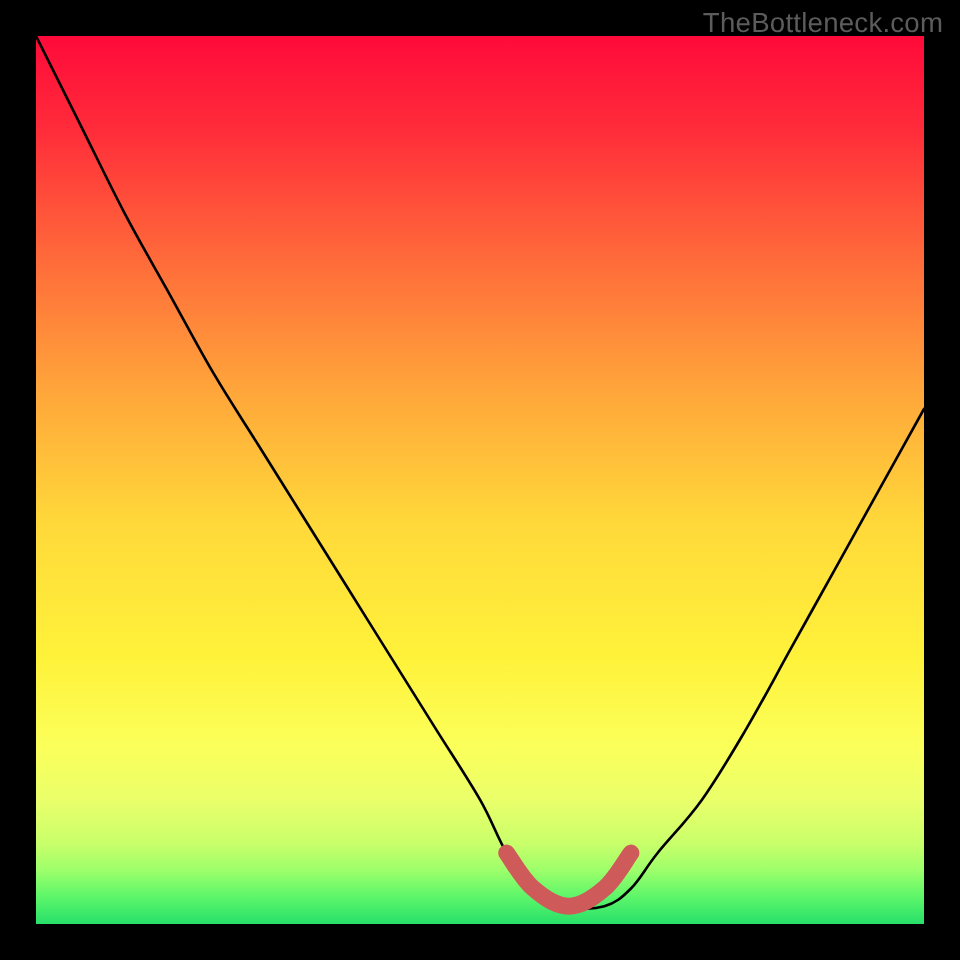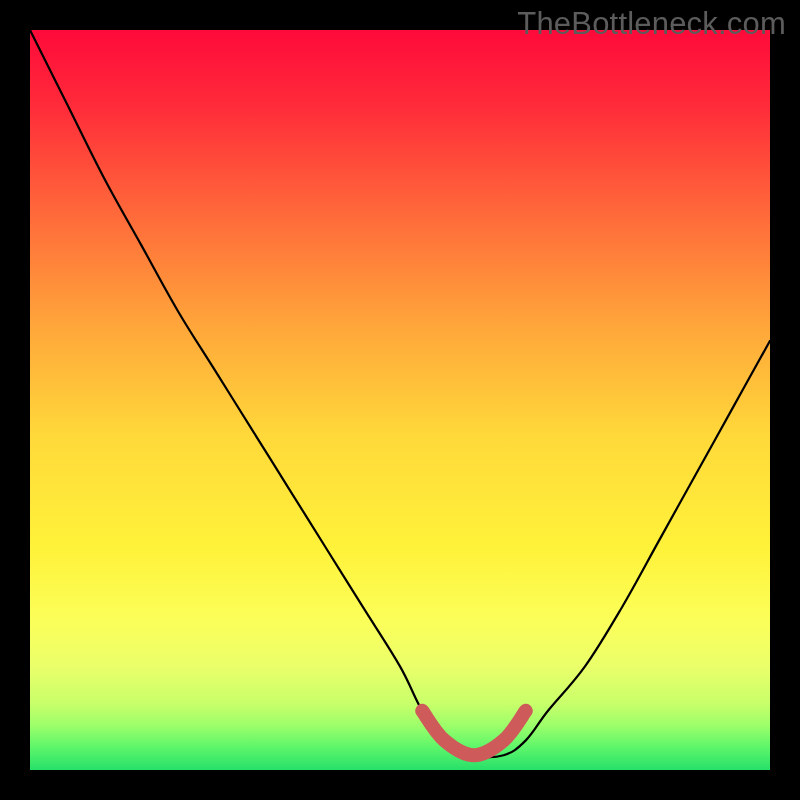--- a/index.html
+++ b/index.html
@@ -24,21 +24,21 @@
     top: 30px;
     width: 740px;
     height: 740px;
     overflow: hidden;
   }
   .watermark {
     position: absolute;
     top: 6px;
     right: 14px;
     font-family: Arial, Helvetica, sans-serif;
-    font-size: 31px;
+    font-size: 23px;
     color: #5c5c5c;
     font-weight: 500;
     letter-spacing: 0.2px;
   }
 </style>
 </head>
 <body>
 
 <div class="frame">
 

